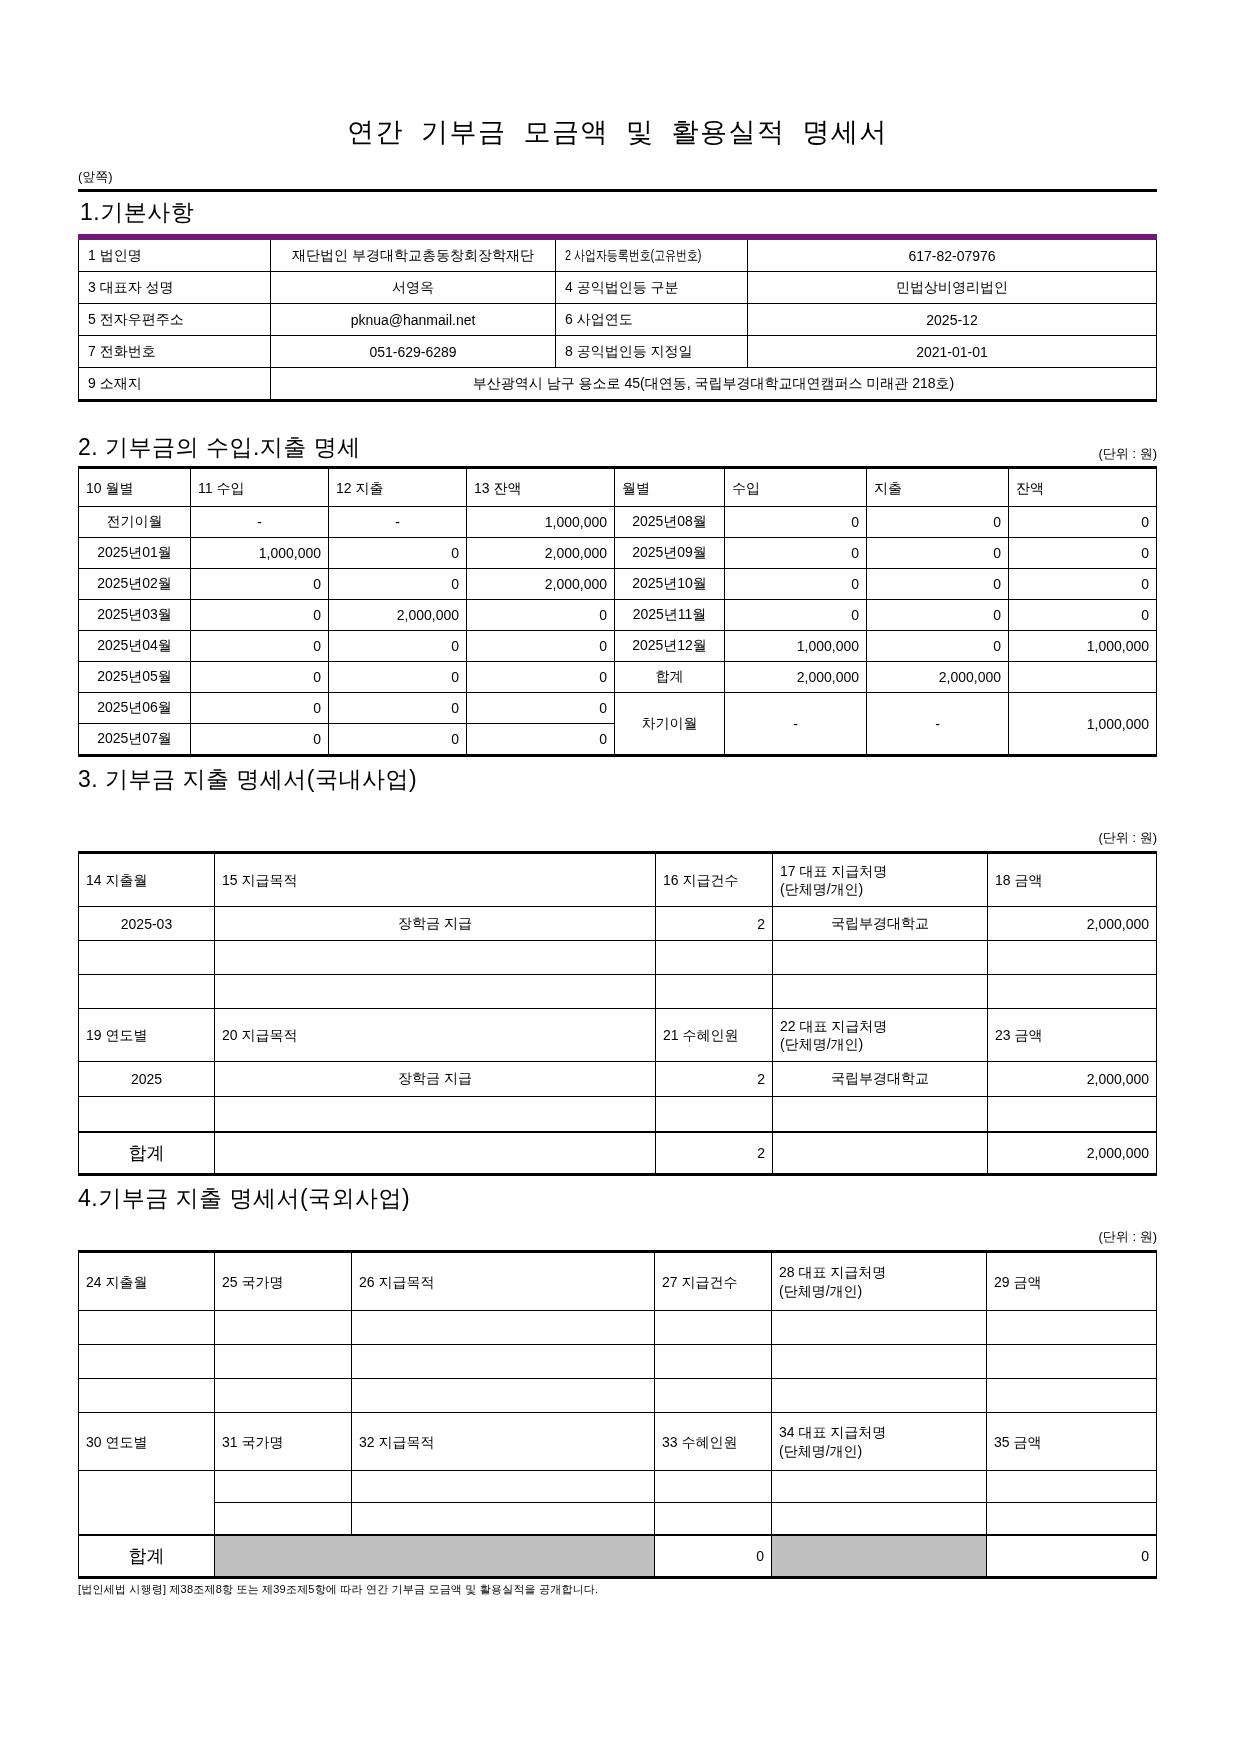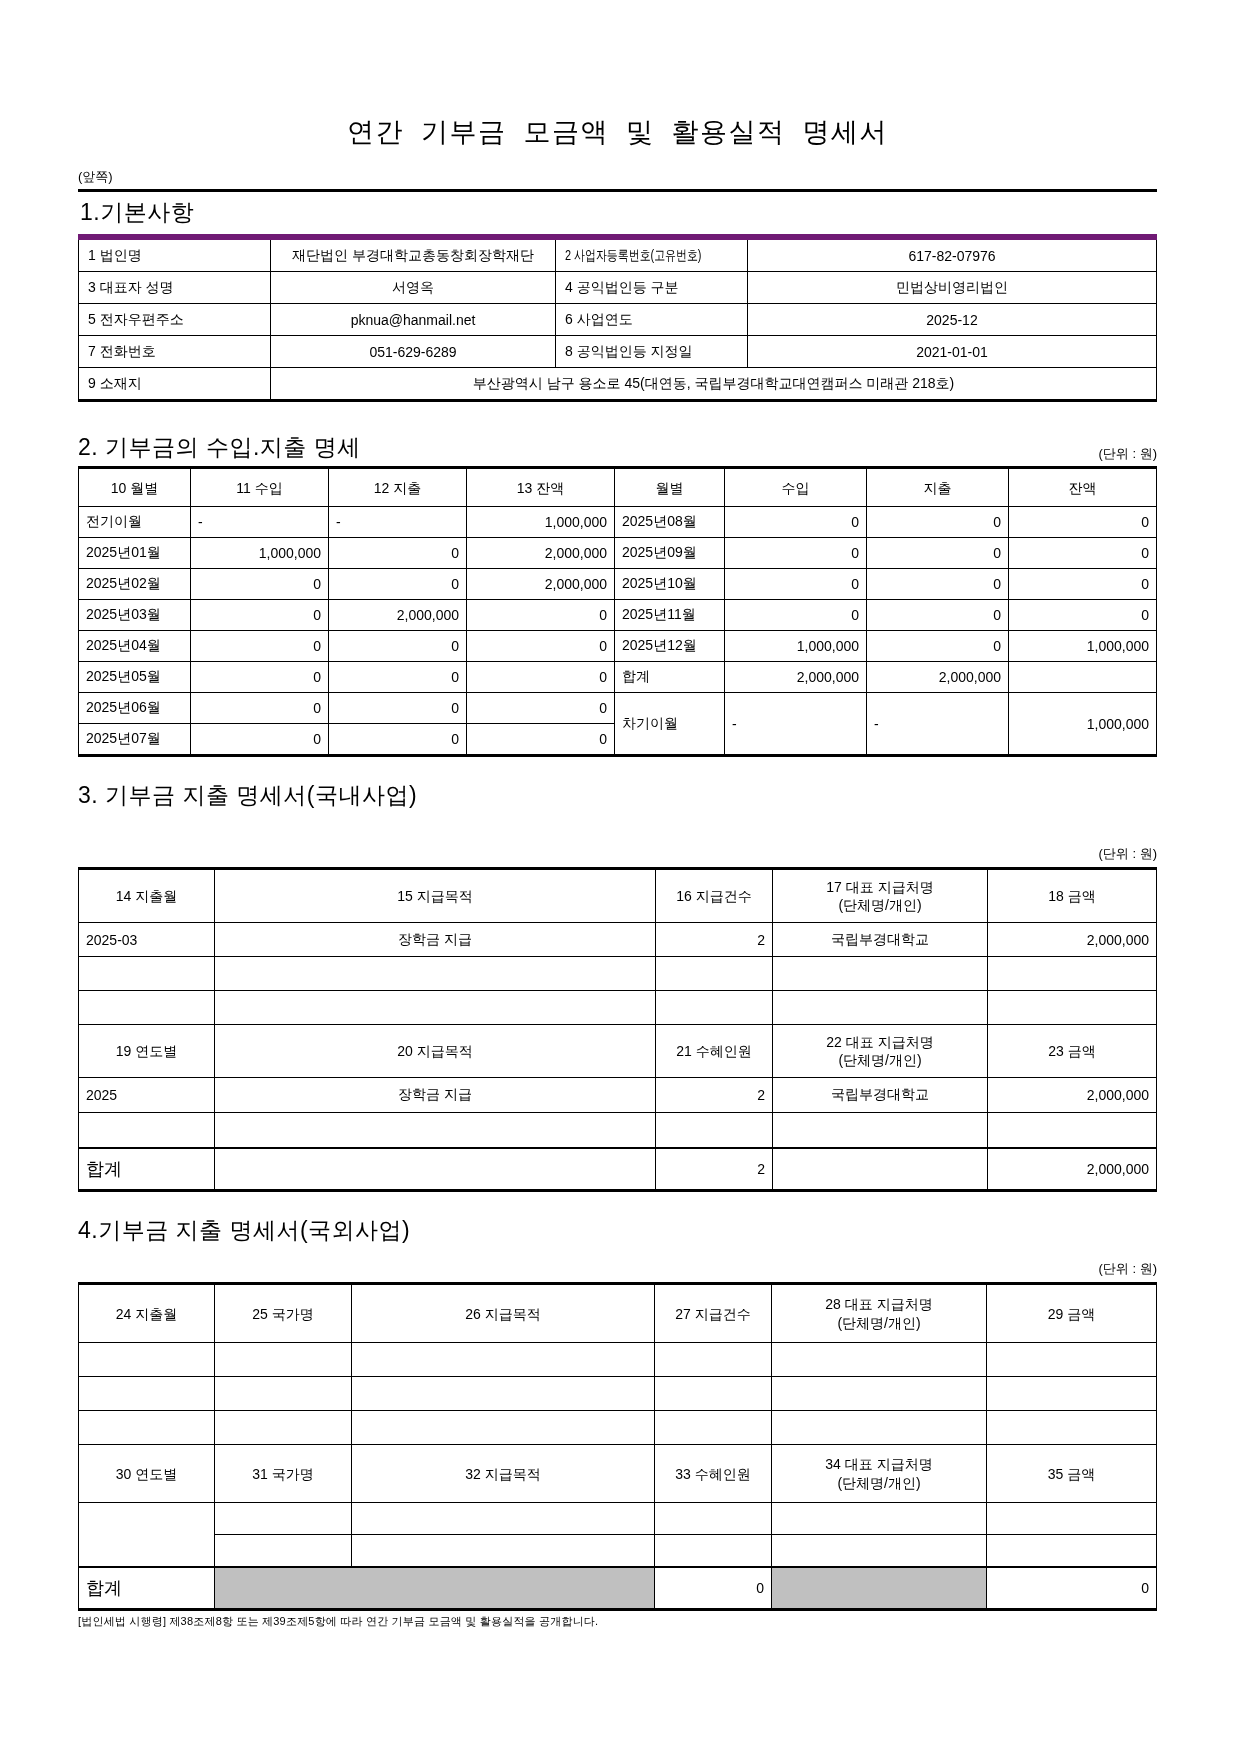--- a/index.html
+++ b/index.html
@@ -14,41 +14,41 @@
   .sec-h{font-size:23px;letter-spacing:.5px}
   .sec1-h{padding:5px 0 6px 2px}
   .sec-line{display:flex;justify-content:space-between;align-items:flex-end;
             margin-top:30px;margin-bottom:3px}
   .unit{font-size:13px}
   .unit-line{text-align:right;font-size:13px;margin-top:34px;margin-bottom:4px}
   .unit-line.tight{margin-top:14px}
   table{border-collapse:collapse;table-layout:fixed;width:1079px;background:#fff}
   td,th{border:1px solid #000;font-size:14px;padding:2px 7px;overflow:hidden;
         vertical-align:middle}
-  th{font-weight:normal;text-align:center;white-space:pre-line;line-height:1.3}
+  th{font-weight:normal;text-align:left;white-space:pre-line;line-height:1.3}
   .num{text-align:right}
-  .ctr{}
+  .ctr{text-align:center}
   .lft{text-align:center}
   .t1{border-top:6px solid #701a75;border-bottom:3px solid #000}
   .t1 td{height:27px}
   .t1 .lbl{padding-left:9px}
   .cond{display:inline-block;transform:scaleX(.78);transform-origin:0 50%;white-space:nowrap}
   .t2{border-top:3px solid #000;border-bottom:3px solid #000}
   .t2 th{height:33px}
   .t2 td{height:26px}
   .t3,.t4{border-top:3px solid #000;border-bottom:3px solid #000}
   .t3 th{height:48px}
   .t4 th{height:53px}
   #t3m td{height:29px}
   #t3y td{height:30px}
   #t4m td{height:29px}
   #t4y td{height:27px}
   .total-row td{height:36px;border-top:2px solid #000}
   .total-label{font-size:18px}
-  .sec-h.after-table{margin-top:23px}
+  .sec-h.after-table{margin-top:7px}
   .footer{margin-top:3px;font-size:11px;letter-spacing:.2px}
 </style>
 </head>
 <body>
 
 <div class="page">
 
   <h1 class="title">연간 기부금 모금액 및 활용실적 명세서</h1>
   <div class="side">(앞쪽)</div>
 

